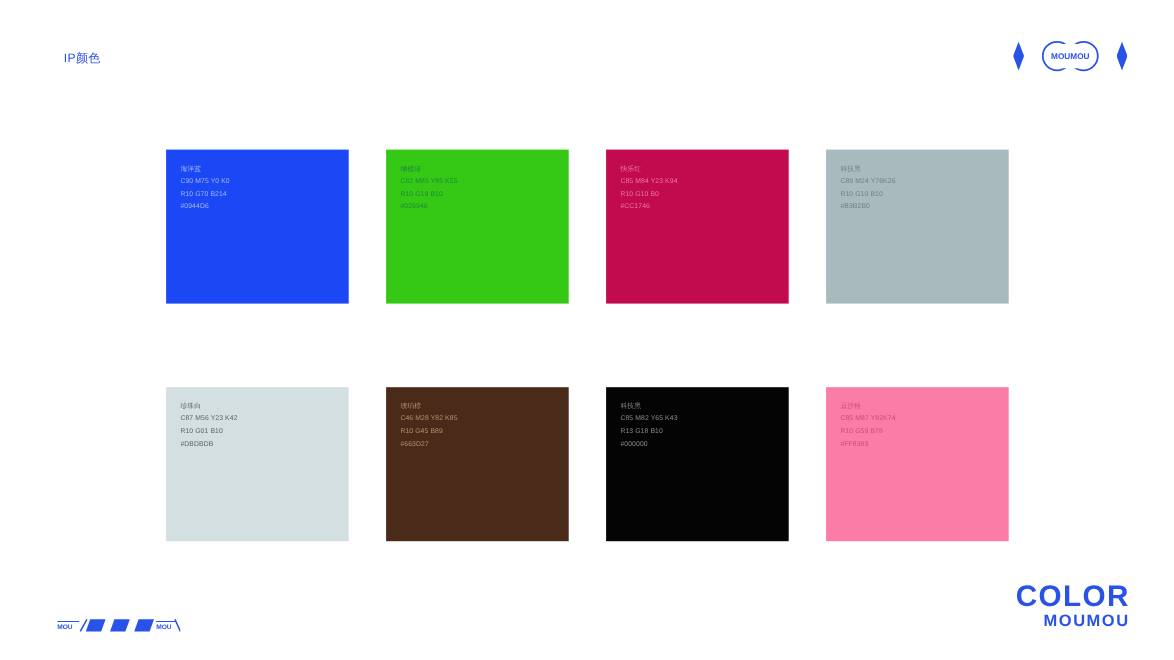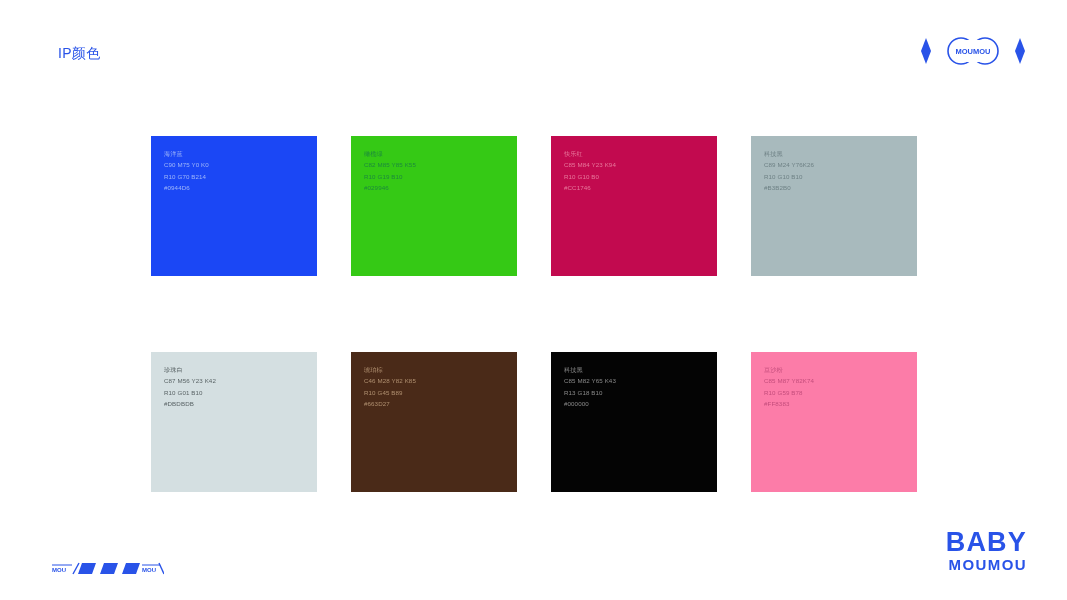--- a/index.html
+++ b/index.html
@@ -24,21 +24,21 @@
     top: 38px;
   }
   .main-title {
     font-size: 20px;
     font-weight: bold;
     color: #2953E8;
     letter-spacing: 0.4px;
     line-height: 1.1;
   }
   .sub-title {
-    font-size: 14px;
+    font-size: 11px;
     color: #2953E8;
     margin-top: 7px;
     margin-left: 6px;
     letter-spacing: 0.3px;
   }
 
   
   .brand-logo {
     position: absolute;
     right: 38px;
@@ -230,17 +230,17 @@
       <polygon points="30,3 44,3 40,14 26,14" fill="#2953E8"></polygon>
       <polygon points="52,3 66,3 62,14 48,14" fill="#2953E8"></polygon>
       <polygon points="74,3 88,3 84,14 70,14" fill="#2953E8"></polygon>
       <text x="90" y="12" font-family="Liberation Sans, sans-serif" font-size="6" font-weight="bold" fill="#2953E8">MOU</text>
       <line x1="90" y1="5" x2="108" y2="5" stroke="#2953E8" stroke-width="1"></line>
       <line x1="107" y1="3" x2="112" y2="14" stroke="#2953E8" stroke-width="1.4"></line>
     </svg>
   </div>
 
   <div class="footer-wordmark">
-    <div class="footer-baby">BABY</div>
+    <div class="footer-baby">COLOR</div>
     <div class="footer-moumou">MOUMOU</div>
   </div>
 
 </div>
 
 </body></html>

